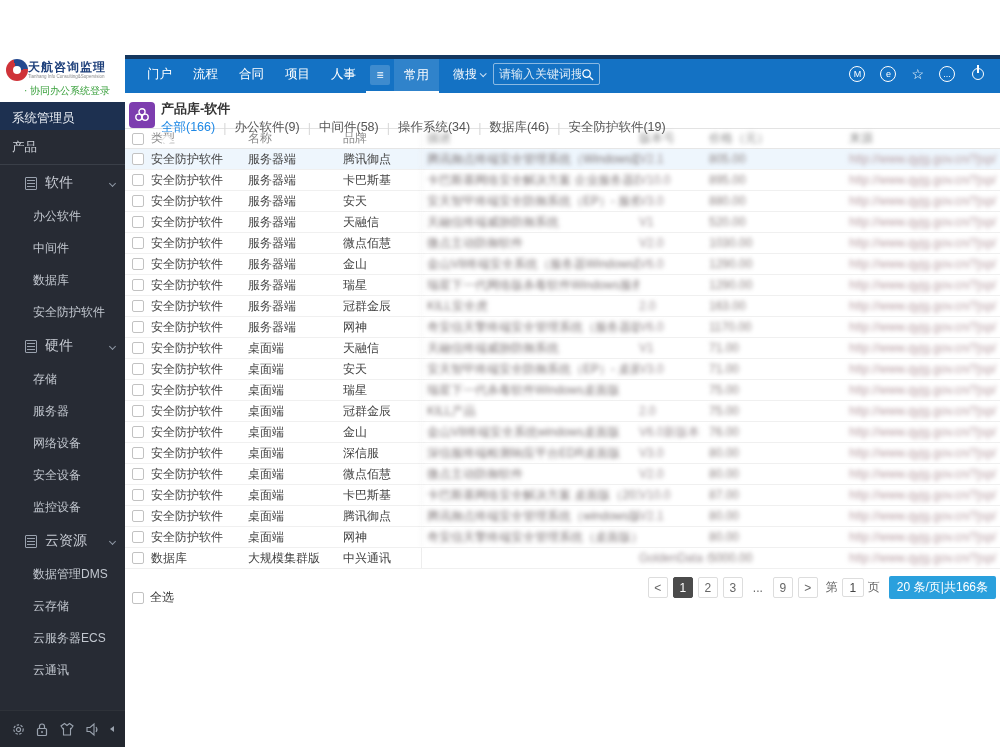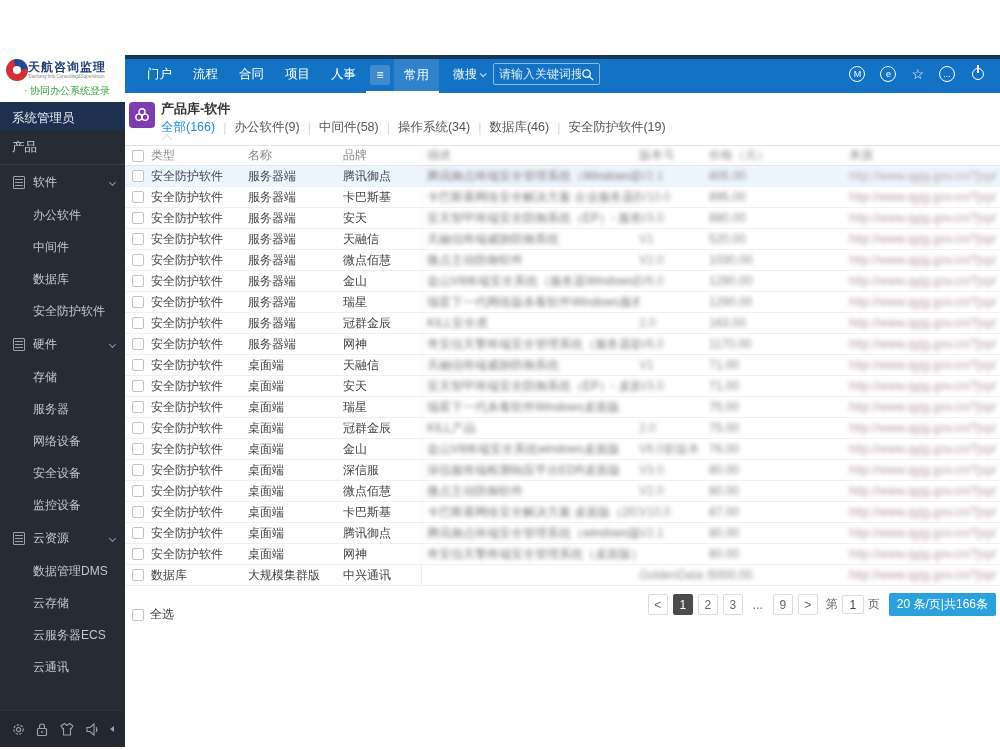--- a/index.html
+++ b/index.html
@@ -31,32 +31,32 @@
   .ring-ico { width:16px; height:16px; border:1px solid #fff; border-radius:50%; font-size:9px; display:flex; align-items:center; justify-content:center; color:#fff; }
   .star-ico { font-size:14px; line-height:16px; }
   .pow-ico { width:16px; height:16px; position:relative; }
   .pow-ico i { position:absolute; left:2px; top:2px; width:12px; height:12px; border:1.4px solid #fff; border-radius:50%; }
   .pow-ico b { position:absolute; left:7px; top:-1px; width:1.6px; height:8px; background:#fff; }
 
   
   .sidebar { position:absolute; left:0; top:47px; width:125px; height:645px; background:#272b34; color:#c8ccd4; }
   .side-role { background:#1d3050; color:#e8ecf2; font-size:12.5px; padding:8px 12px; height:28px; }
   .side-section { font-size:12.5px; padding:9px 12px 8px; border-bottom:1px solid #3a3f48; color:#cfd3da; cursor:pointer; }
-  .side-group { display:flex; align-items:center; gap:8px; padding:9px 10px 8px 13px; font-size:12px; cursor:pointer; }
+  .side-group { display:flex; align-items:center; gap:8px; padding:9px 10px 8px 13px; font-size:14px; cursor:pointer;margin-left:12px; }
   .doc-ico { width:12px; height:13px; border:1px solid #9aa2ae; border-radius:1px; padding:2px 1px; flex:0 0 auto; }
   .doc-ico i { display:block; height:100%; background:repeating-linear-gradient(to bottom, #9aa2ae 0 1px, transparent 1px 3px); }
   .side-chev { margin-left:auto; width:5px; height:5px; border-right:1px solid #8e97a3; border-bottom:1px solid #8e97a3; transform:rotate(45deg); }
   .side-sub { font-size:12px; padding:8px 6px 7px 33px; cursor:pointer; color:#c2c7cf; }
   .side-bottom { position:absolute; left:0; bottom:0; width:125px; height:37px; background:#23272f; border-top:1px solid rgba(255,255,255,.05); display:flex; align-items:center; justify-content:space-around; padding:0 6px; }
   .side-bottom svg { display:block; }
   .collapse-arrow { width:0; height:0; border-top:3px solid transparent; border-bottom:3px solid transparent; border-right:4px solid #9aa2ae; }
 
   
   .main { position:absolute; left:125px; top:38px; width:875px; height:657px; background:#fff; }
-  .ct-head { position:relative; height:53px; border-bottom:1px solid #e3e3e3; }
+  .ct-head { position:relative; height:36px; border-bottom:1px solid #e3e3e3; }
   .ct-ico { position:absolute; left:4px; top:9px; width:26px; height:26px; background:#7d3daf; border-radius:4px; display:flex; align-items:center; justify-content:center; }
   .ct-title { position:absolute; left:36px; top:7px; font-size:13px; font-weight:bold; color:#333; }
   .tabs { position:absolute; left:28px; top:26px; display:flex; align-items:center; font-size:12.5px; color:#555; }
   .tab { padding:0 8px; cursor:pointer; }
   .tab.active { color:#1e88e5; }
   .tab-sep { color:#d8d8d8; }
   .tab-notch { position:absolute; left:38px; top:43px; width:8px; height:8px; background:#fff; border-left:1px solid #e3e3e3; border-top:1px solid #e3e3e3; transform:rotate(45deg); }
   .toolbar { position:absolute; right:8px; top:13px; display:flex; align-items:center; gap:8px; }
   .btn-new { background:#2a9fe0; color:#fff; font-size:12px; border:none; padding:4px 12px; border-radius:2px; cursor:pointer; }
   .adv-wrap { display:flex; align-items:center; gap:6px; }

